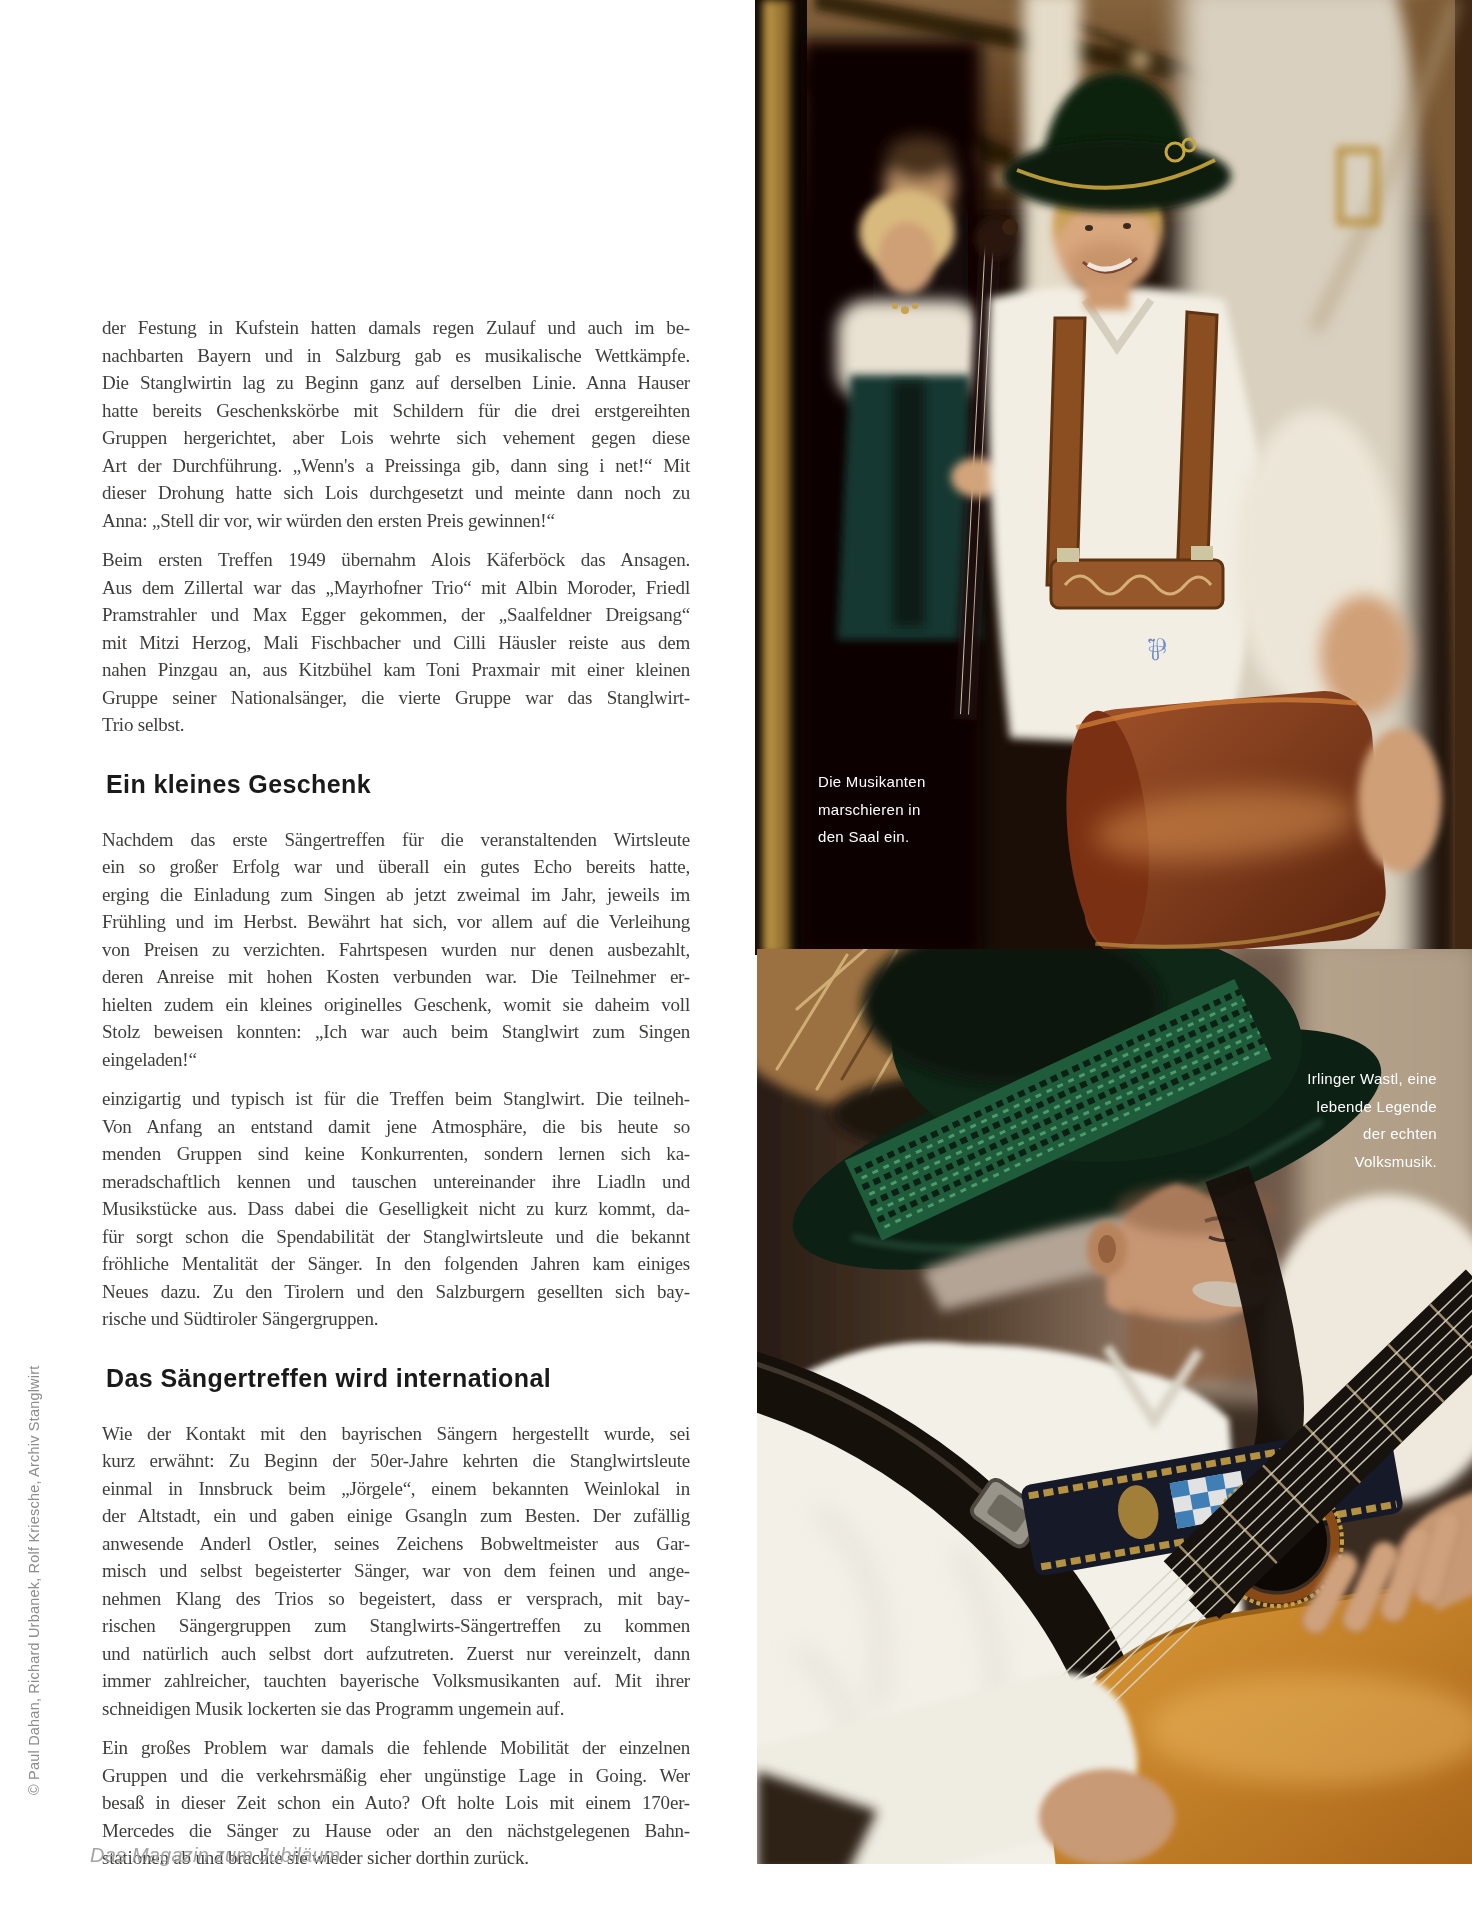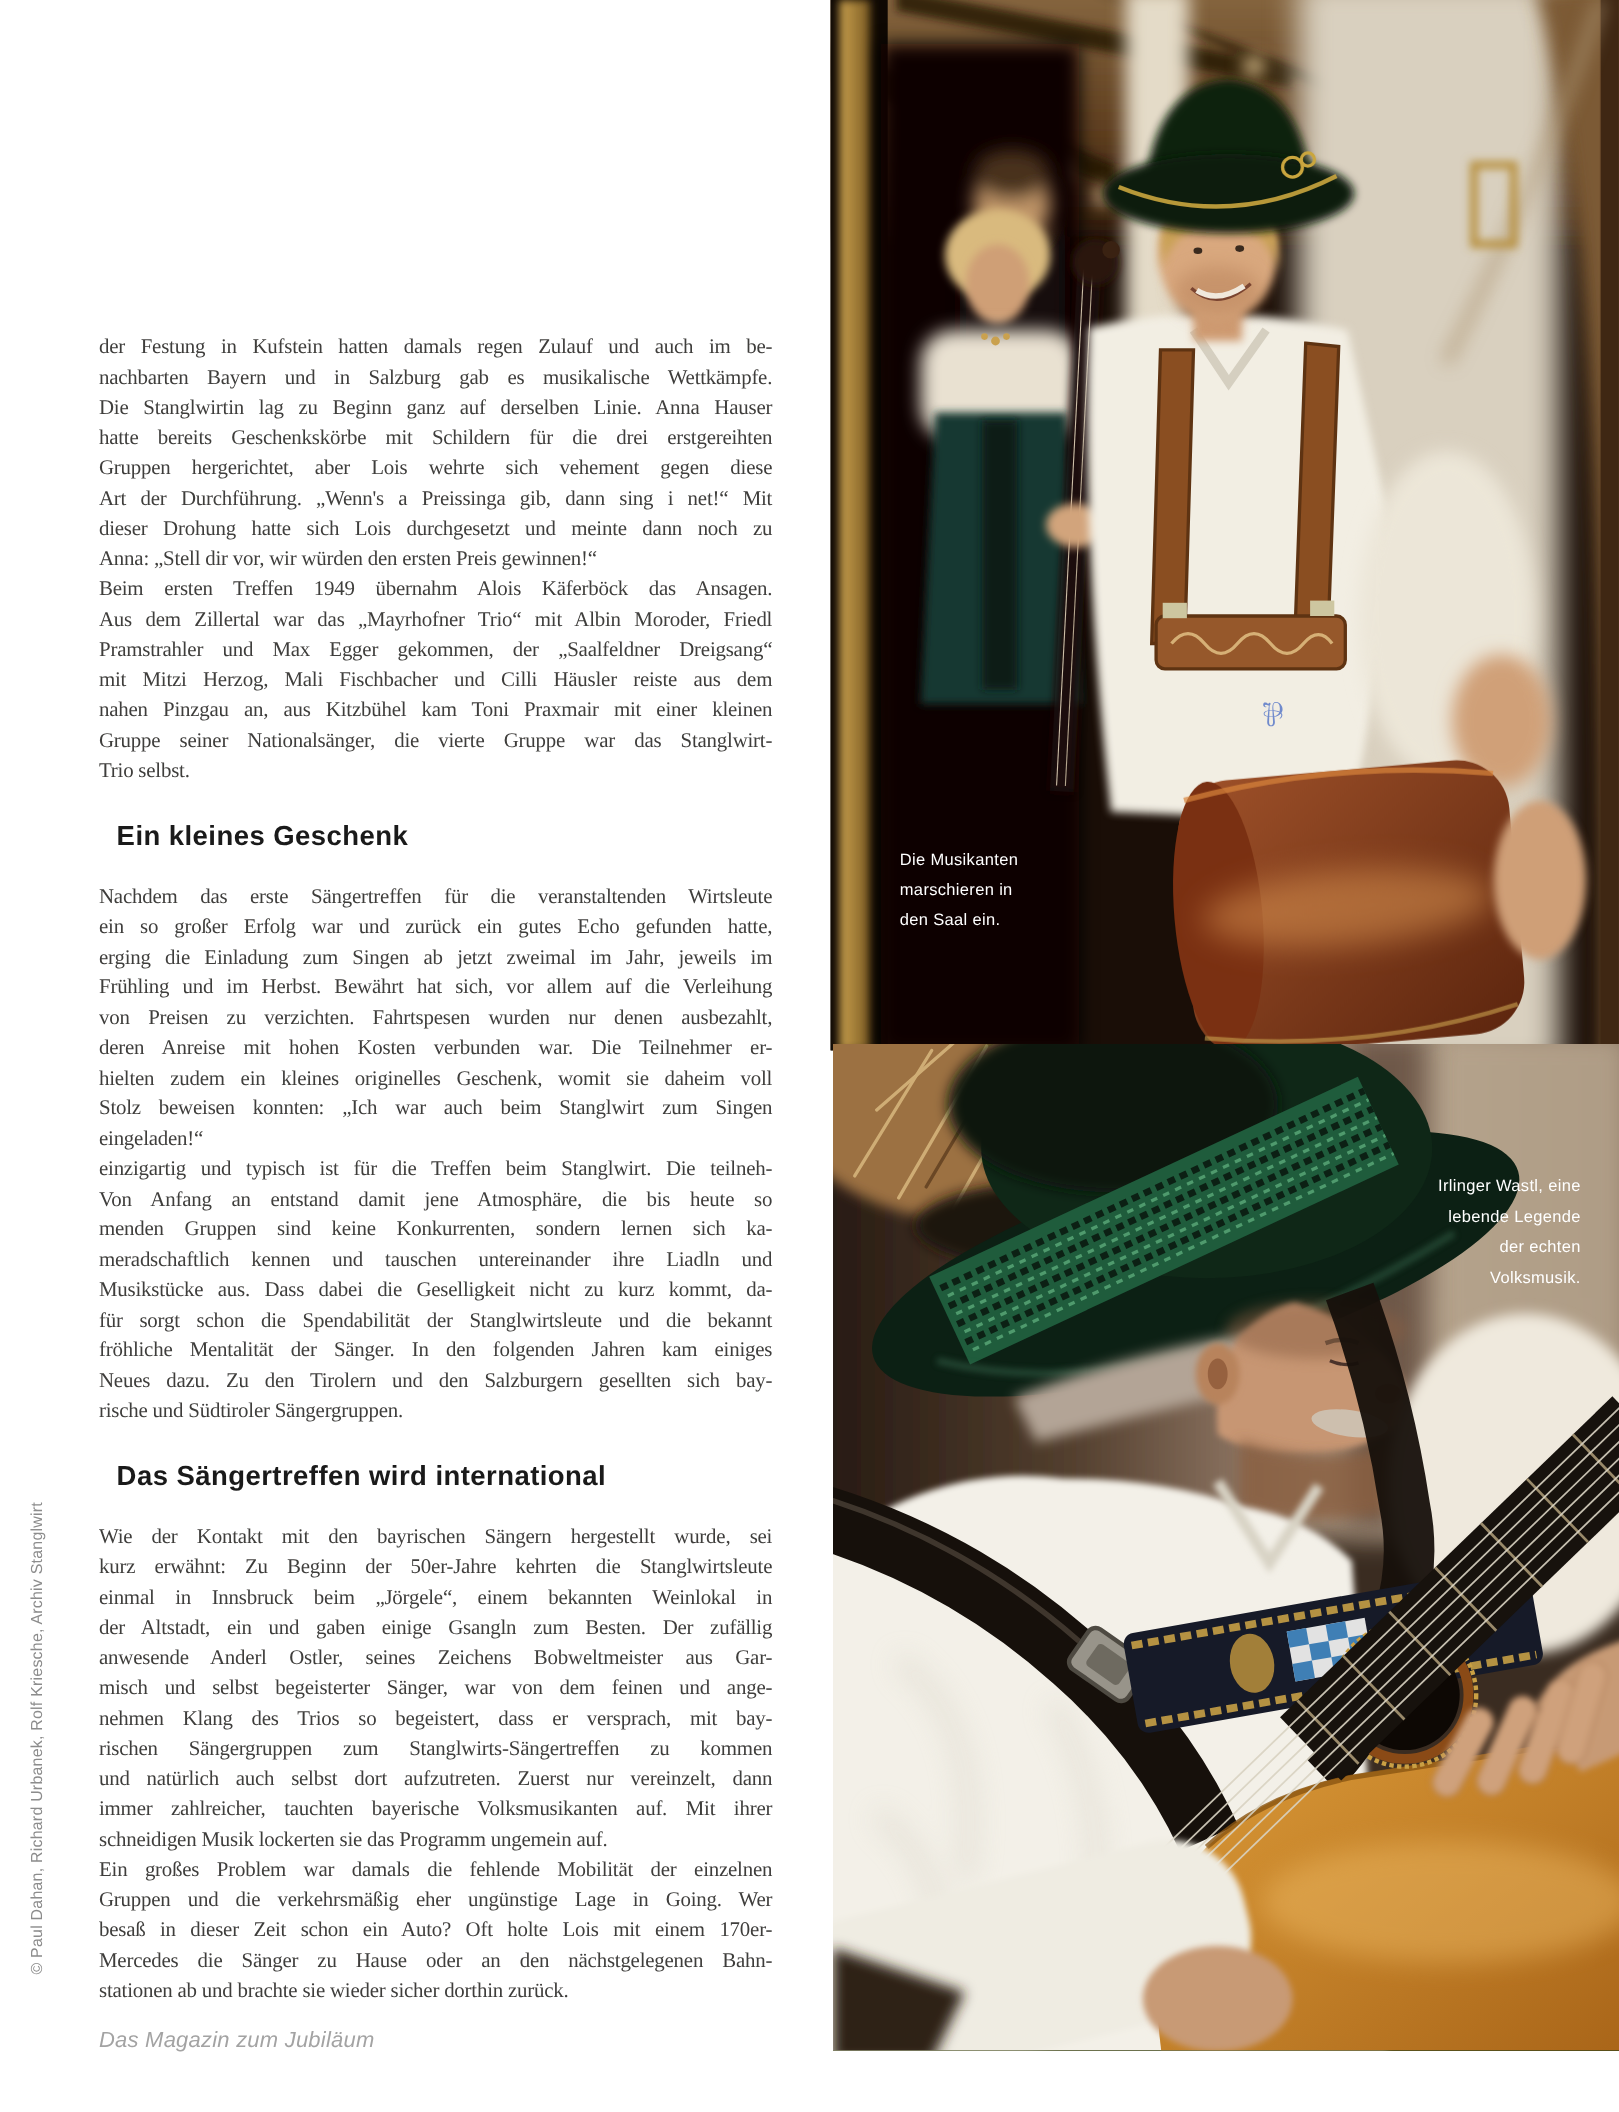--- a/index.html
+++ b/index.html
@@ -7,21 +7,21 @@
     position:relative;width:1472px;height:1920px;background:#ffffff;
     overflow:hidden;font-family:"Liberation Sans",sans-serif;
   }
   
   .article{
     position:absolute;left:90px;top:302px;width:612px;
     font-family:"Liberation Serif",serif;
     font-size:19px;line-height:27.5px;letter-spacing:-0.2px;
     color:#3f3e3c;
   }
-  .para{margin:0;}
+  .para{margin:12px;}
   .bodyline{
     white-space:nowrap;
     text-align:justify;
     text-align-last:justify;
   }
   .para .bodyline:last-child{text-align-last:left;}
   .section-heading{
     font-family:"Liberation Sans",sans-serif;
     font-weight:bold;font-size:25px;line-height:30px;
     letter-spacing:0.4px;color:#1a1a1a;
@@ -72,21 +72,21 @@
         <div class="bodyline">Aus dem Zillertal war das „Mayrhofner Trio“ mit Albin Moroder, Friedl</div>
         <div class="bodyline">Pramstrahler und Max Egger gekommen, der „Saalfeldner Dreigsang“</div>
         <div class="bodyline">mit Mitzi Herzog, Mali Fischbacher und Cilli Häusler reiste aus dem</div>
         <div class="bodyline">nahen Pinzgau an, aus Kitzbühel kam Toni Praxmair mit einer kleinen</div>
         <div class="bodyline">Gruppe seiner Nationalsänger, die vierte Gruppe war das Stanglwirt-</div>
         <div class="bodyline">Trio selbst.</div>
       </div>
       <h2 class="section-heading">Ein kleines Geschenk</h2>
       <div class="para">
         <div class="bodyline">Nachdem das erste Sängertreffen für die veranstaltenden Wirtsleute</div>
-        <div class="bodyline">ein so großer Erfolg war und zurück ein gutes Echo gefunden hatte,</div>
+        <div class="bodyline">ein so großer Erfolg war und überall ein gutes Echo bereits hatte,</div>
         <div class="bodyline">erging die Einladung zum Singen ab jetzt zweimal im Jahr, jeweils im</div>
         <div class="bodyline">Frühling und im Herbst. Bewährt hat sich, vor allem auf die Verleihung</div>
         <div class="bodyline">von Preisen zu verzichten. Fahrtspesen wurden nur denen ausbezahlt,</div>
         <div class="bodyline">deren Anreise mit hohen Kosten verbunden war. Die Teilnehmer er-</div>
         <div class="bodyline">hielten zudem ein kleines originelles Geschenk, womit sie daheim voll</div>
         <div class="bodyline">Stolz beweisen konnten: „Ich war auch beim Stanglwirt zum Singen</div>
         <div class="bodyline">eingeladen!“</div>
       </div>
       <div class="para">
         <div class="bodyline">einzigartig und typisch ist für die Treffen beim Stanglwirt. Die teilneh-</div>

